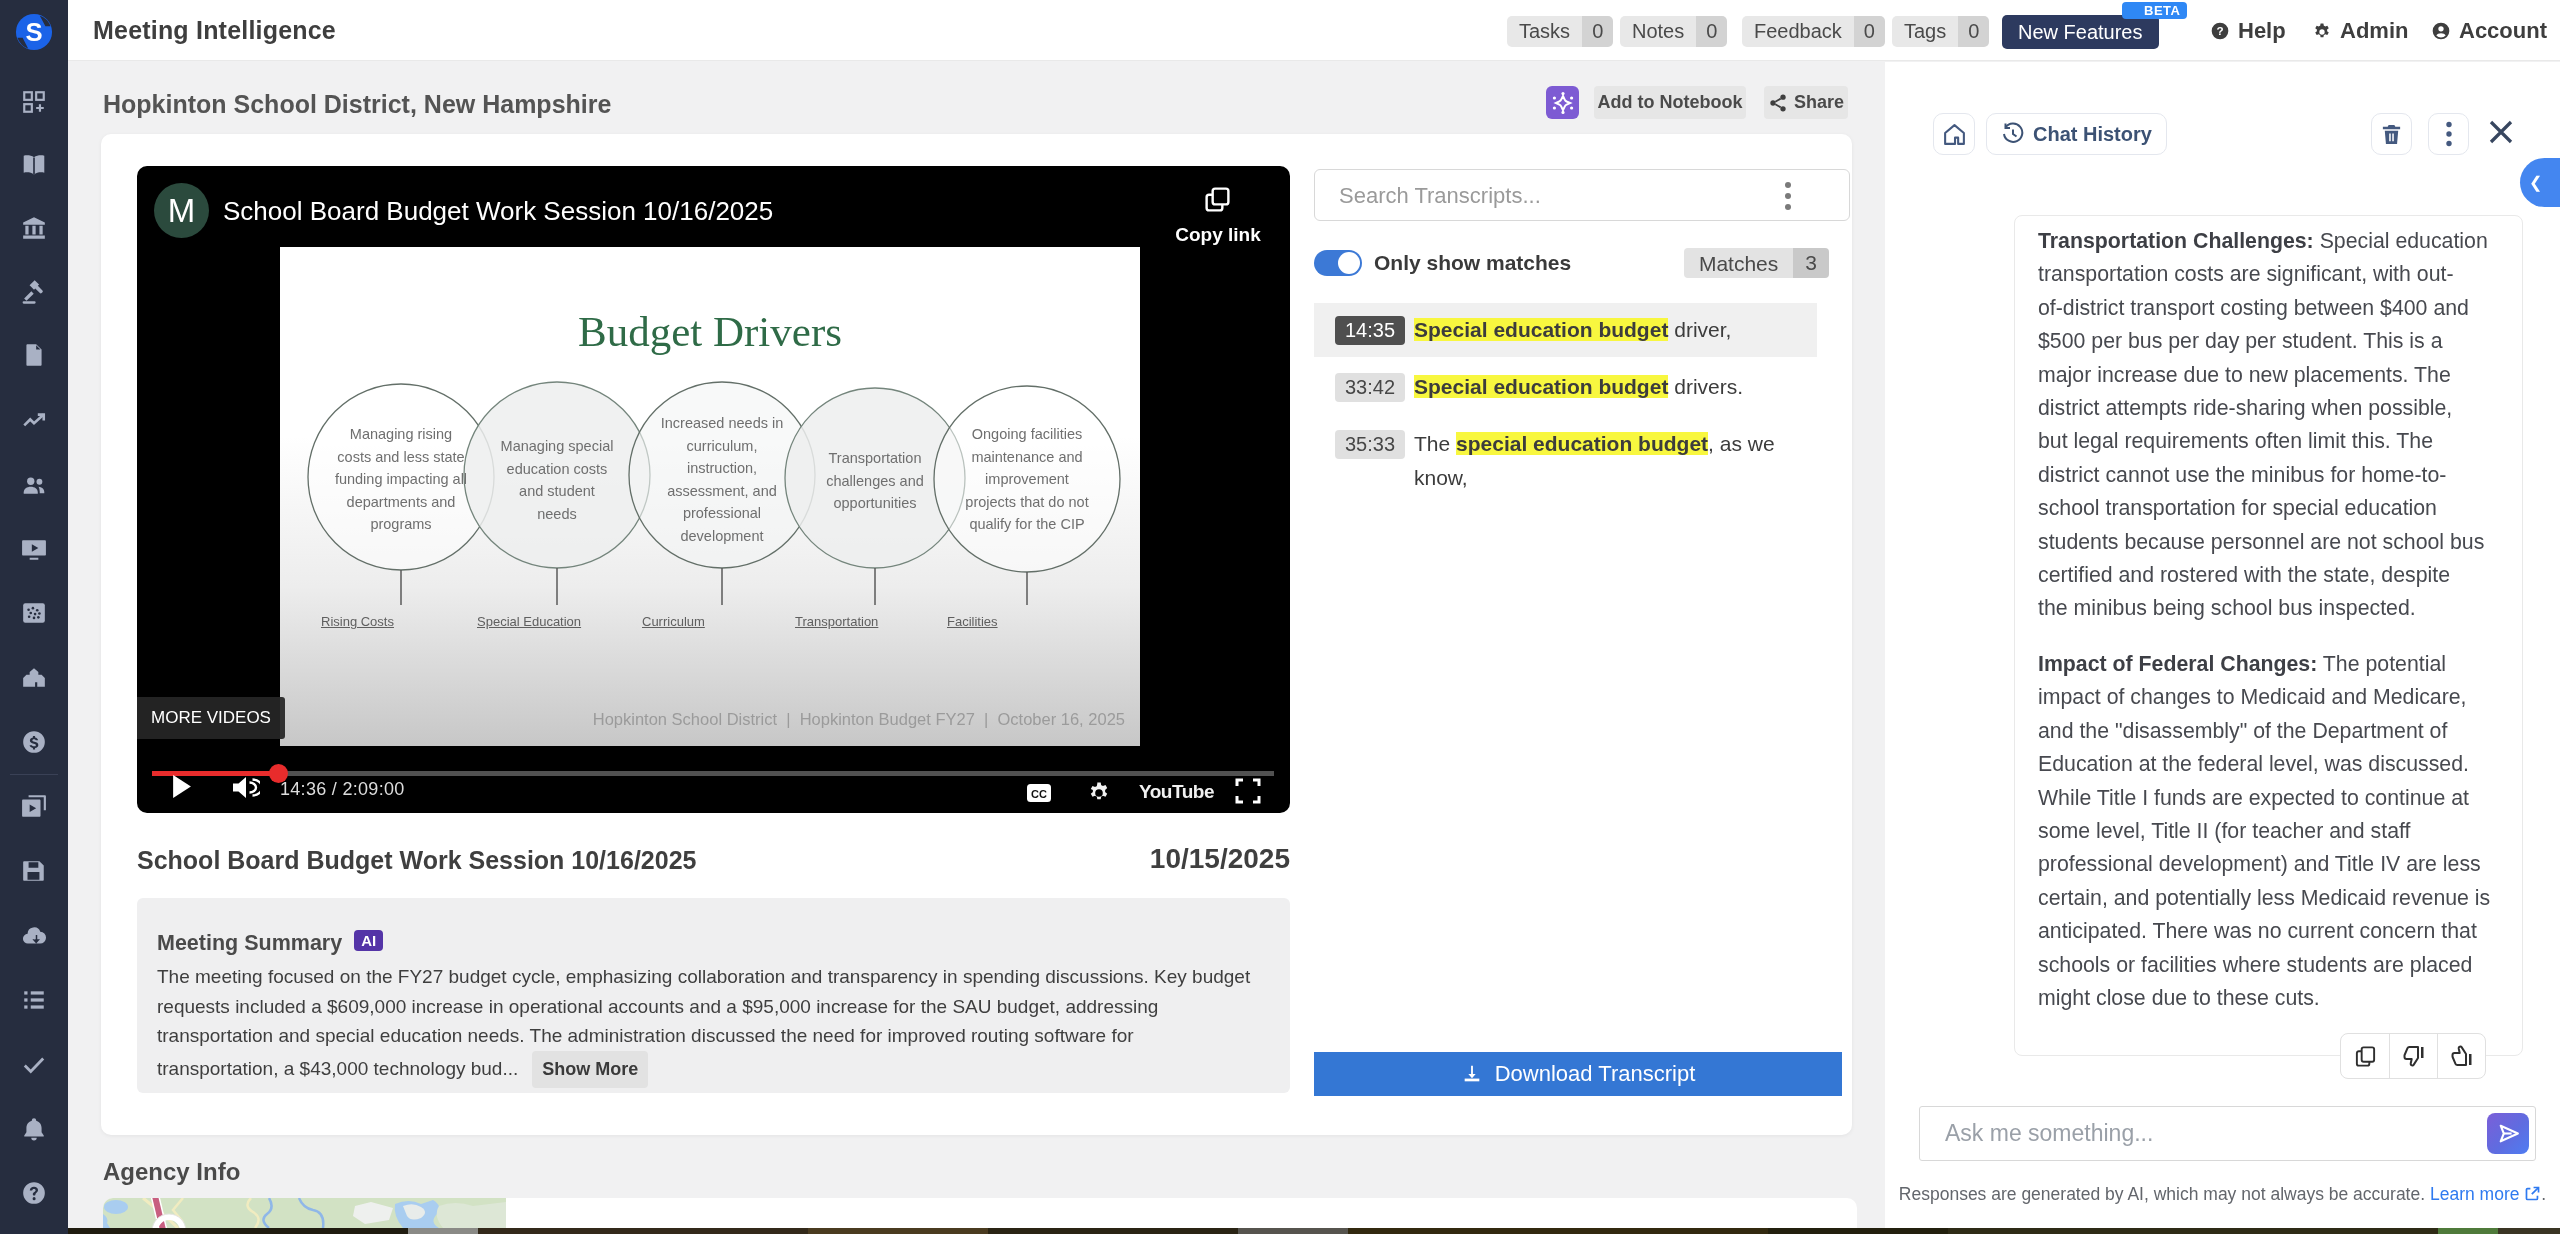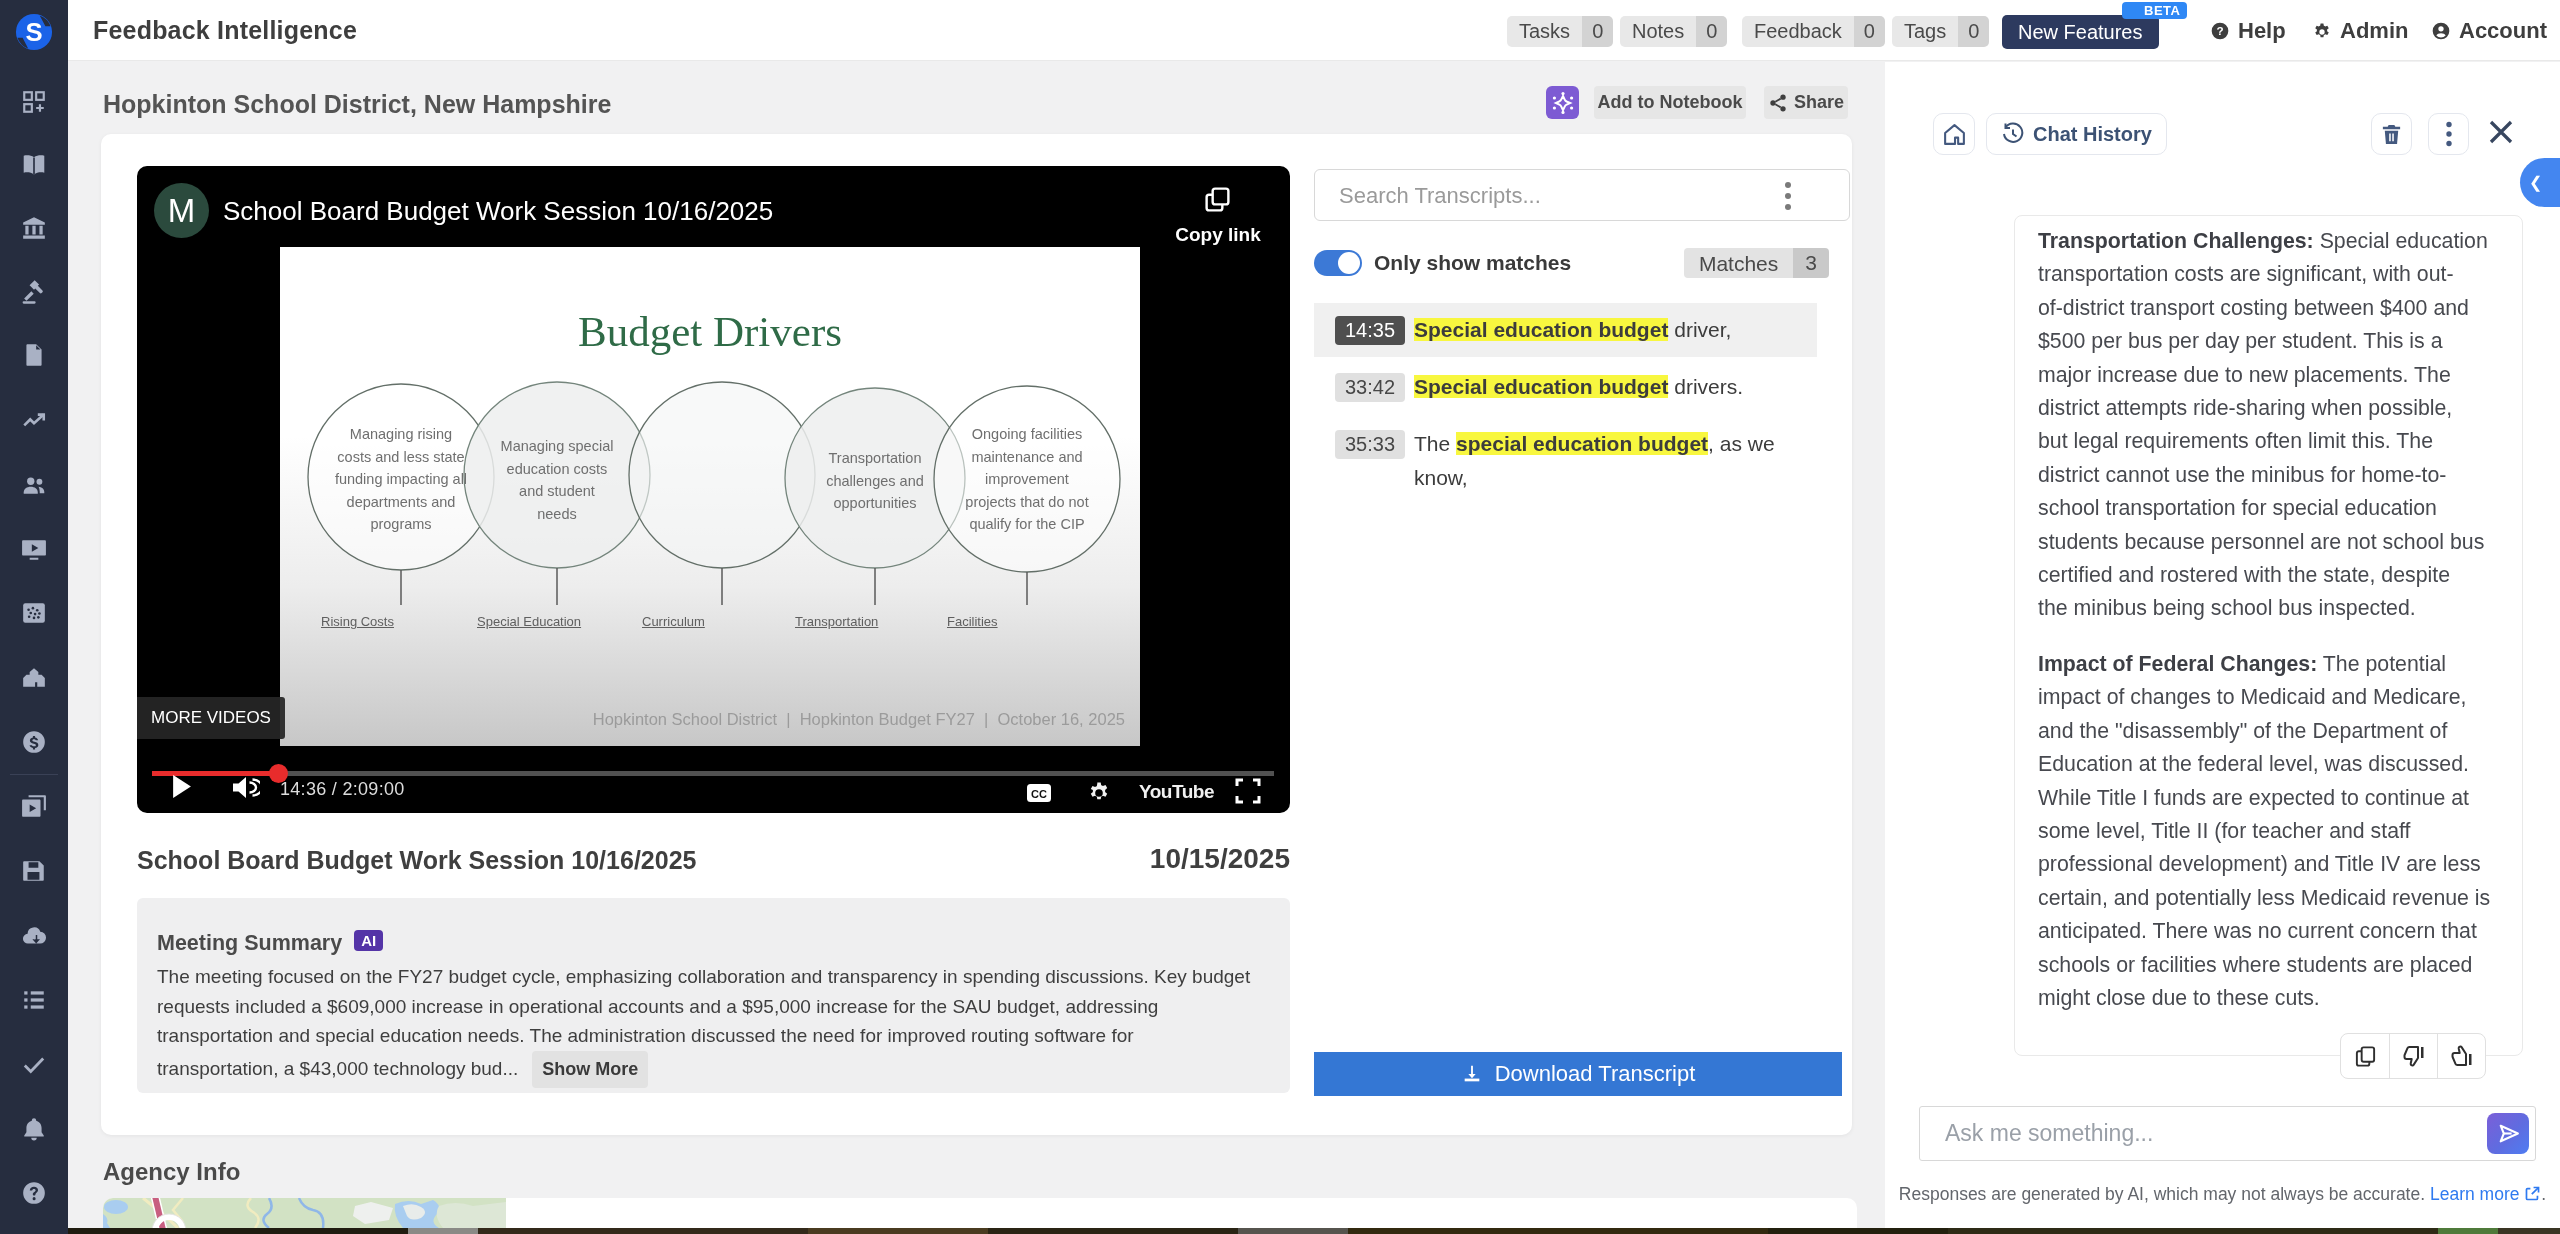--- a/index.html
+++ b/index.html
@@ -96,21 +96,21 @@
 #askrow .ph { position:absolute; left:25px; top:13px; font-size:23px; color:#9aa0a8; }
 #send { position:absolute; right:6px; top:6px; width:42px; height:41px; border-radius:8px; background:linear-gradient(135deg,#7b5fd8 0%,#5f6ce0 55%,#4f7df2 100%); display:flex; align-items:center; justify-content:center; }
 #chatfoot { position:absolute; left:0; width:675px; top:1122px; text-align:center; font-size:17.5px; color:#63666c; white-space:nowrap; }
 #chatfoot a { color:#2f7af0; text-decoration:none; }
 </style>
 </head>
 <body>
 <div id="page">
 
   <div id="topbar">
-    <h1>Feedback Intelligence</h1>
+    <h1>Meeting Intelligence</h1>
     <div class="chip" style="left:1439px;">
         <span class="lbl">Tasks</span>
         <span class="cnt">0</span>
       </div>
     <div class="chip" style="left:1552px;">
         <span class="lbl">Notes</span>
         <span class="cnt">0</span>
       </div>
     <div class="chip" style="left:1674px;">
         <span class="lbl">Feedback</span>
@@ -264,20 +264,21 @@
           <circle cx="595" cy="231" r="90" fill="#edefee" fill-opacity="0.85" stroke="#74857c" stroke-width="1.3"></circle>
           <circle cx="747" cy="232" r="93" fill="#ffffff" fill-opacity="0.5" stroke="#636f68" stroke-width="1.3"></circle>
           <line x1="121" y1="323" x2="121" y2="358" stroke="#5a5a5a" stroke-width="1.5"></line>
           <line x1="277" y1="321" x2="277" y2="358" stroke="#5a5a5a" stroke-width="1.5"></line>
           <line x1="442" y1="321" x2="442" y2="358" stroke="#5a5a5a" stroke-width="1.5"></line>
           <line x1="595" y1="321" x2="595" y2="358" stroke="#5a5a5a" stroke-width="1.5"></line>
           <line x1="747" y1="325" x2="747" y2="358" stroke="#5a5a5a" stroke-width="1.5"></line>
         </svg>
         <div class="ctext" style="left:41px; top:176px; width:160px;">Managing rising<br>costs and less state<br>funding impacting all<br>departments and<br>programs</div>
         <div class="ctext" style="left:197px; top:188px; width:160px;">Managing special<br>education costs<br>and student<br>needs</div>
+        <div class="ctext" style="left:362px; top:165px; width:160px;">Increased needs in<br>curriculum,<br>instruction,<br>assessment, and<br>professional<br>development</div>
         <div class="ctext" style="left:515px; top:200px; width:160px;">Transportation<br>challenges and<br>opportunities</div>
         <div class="ctext" style="left:667px; top:176px; width:160px;">Ongoing facilities<br>maintenance and<br>improvement<br>projects that do not<br>qualify for the CIP</div>
         <div class="clabel" style="left:41px; top:367px; width:160px;">Rising Costs</div>
         <div class="clabel" style="left:197px; top:367px; width:160px;">Special Education</div>
         <div class="clabel" style="left:362px; top:367px; width:160px;">Curriculum</div>
         <div class="clabel" style="left:515px; top:367px; width:160px;">Transportation</div>
         <div class="clabel" style="left:667px; top:367px; width:160px;">Facilities</div>
         <div id="slidefoot">Hopkinton School District&nbsp; | &nbsp;Hopkinton Budget FY27&nbsp; | &nbsp;October 16, 2025</div>
       </div>
       <div id="morevideos">MORE VIDEOS</div>

